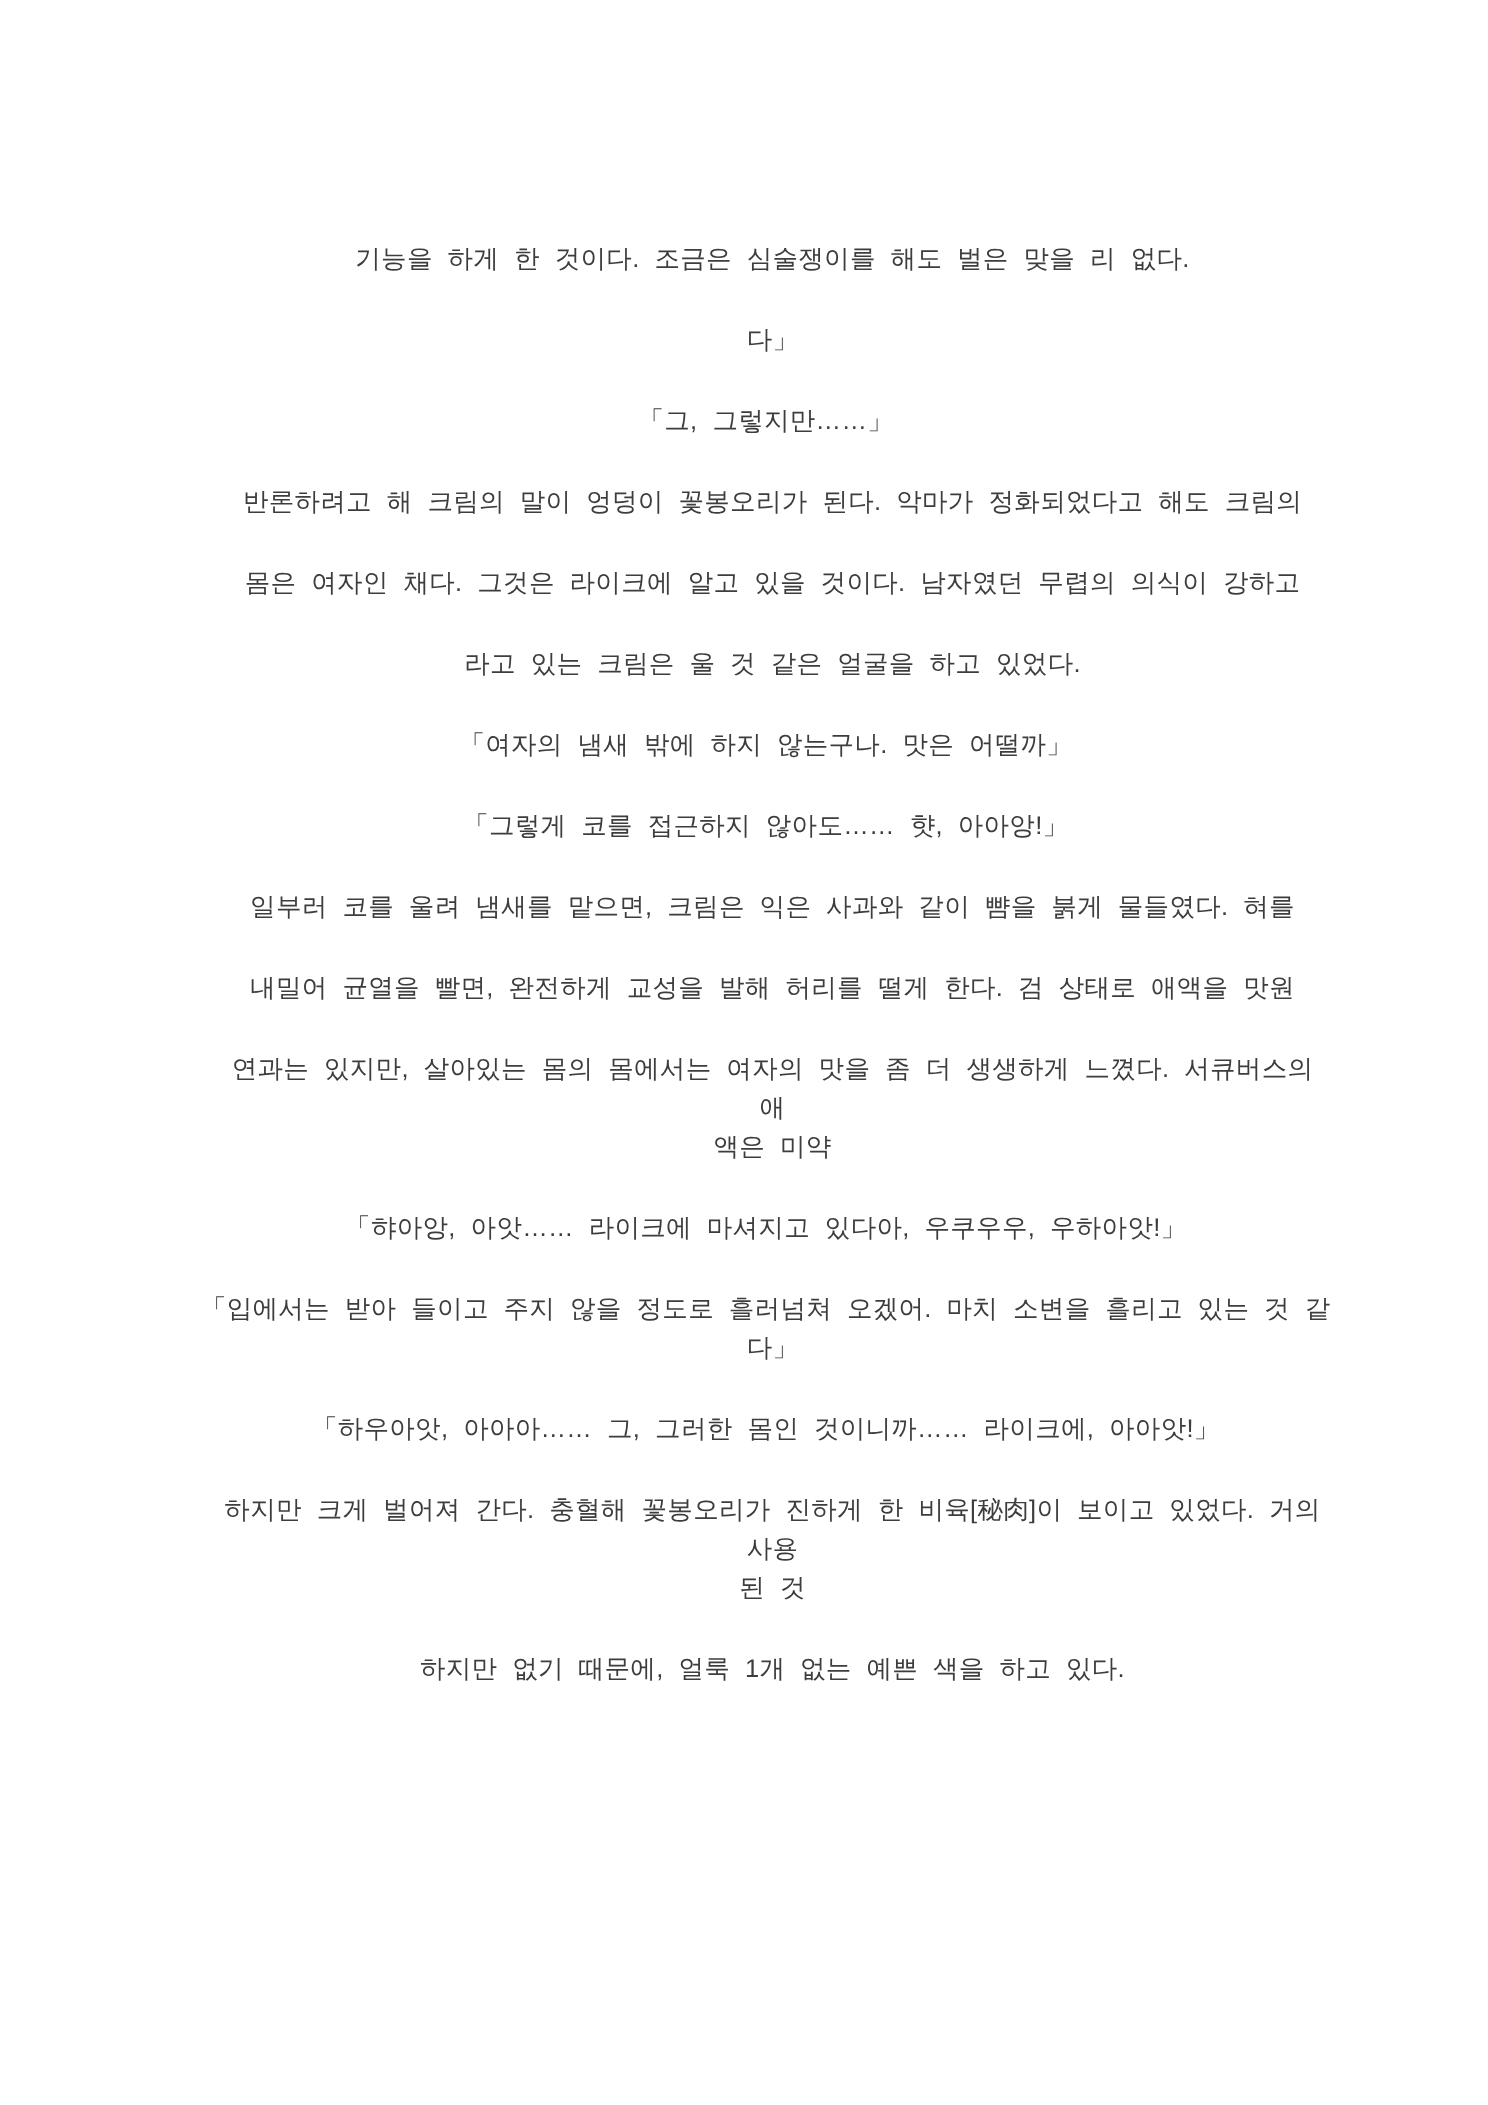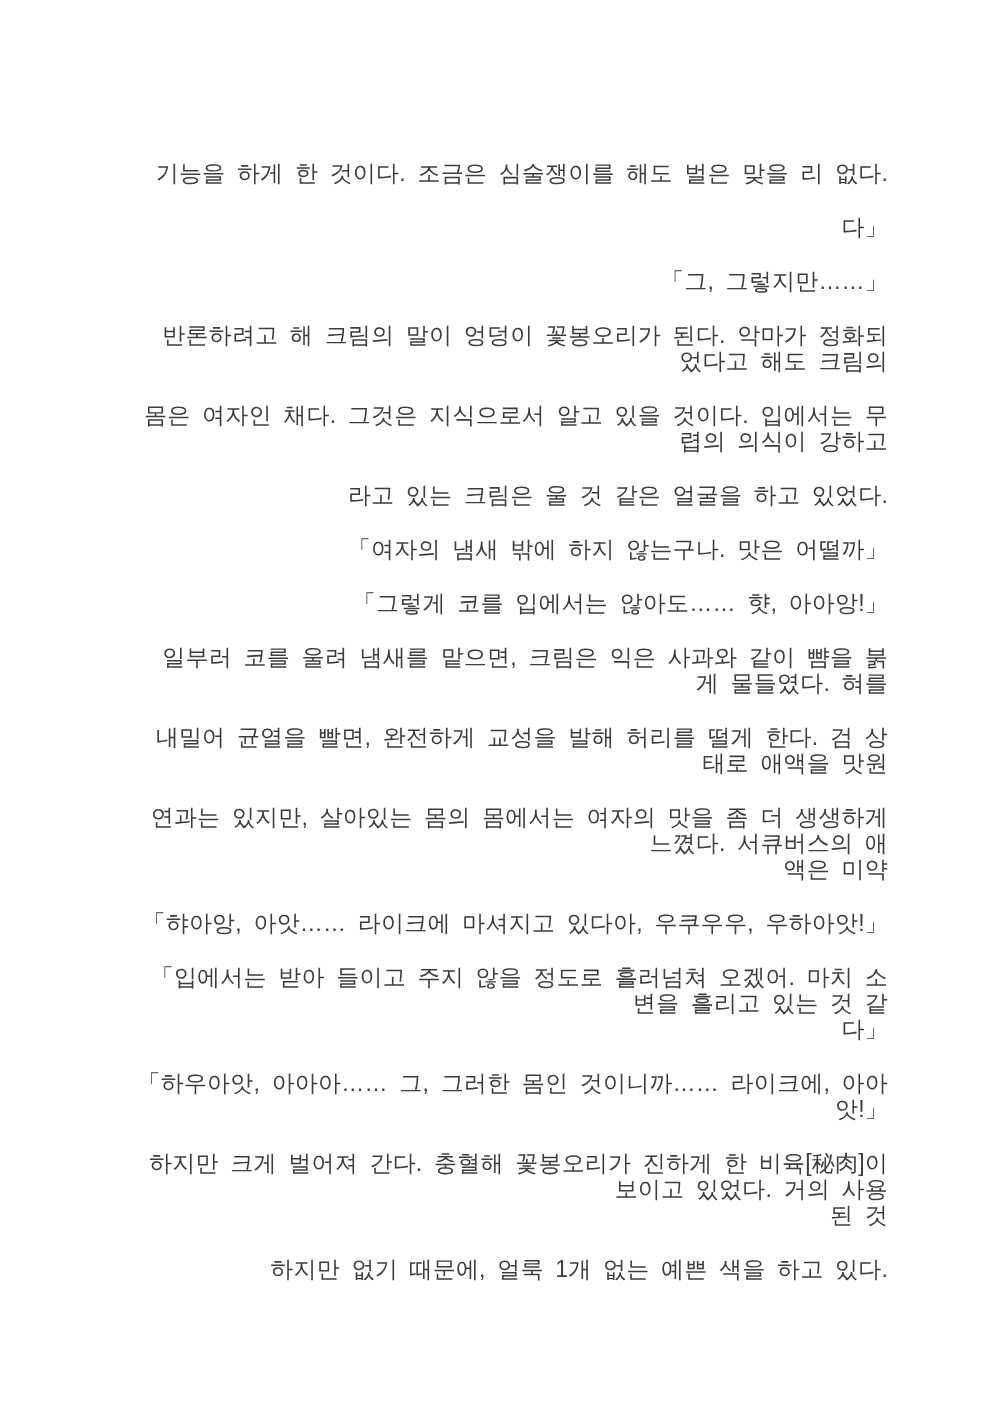--- a/index.html
+++ b/index.html
@@ -13,47 +13,47 @@
     position: relative;
     font-family: "Liberation Sans", "DejaVu Sans", sans-serif;
     overflow: hidden;
   }
   .doc {
     position: absolute;
     top: 160px;
     left: 142px;
     width: 746px;
     color: #3d3d3d;
-    font-size: 23px;
+    font-size: 17px;
     line-height: 26px;
-    text-align: right;
+    text-align: center;
   }
   .doc p {
     margin: 0 0 28px 0;
     padding: 0;
     white-space: pre-line;       
     word-spacing: 5px;           
     letter-spacing: 0.2px;
   }
   .doc p.quote {
     text-indent: -9px;           
   }
 </style>
 </head>
 <body>
 
 <div class="doc">
   <p>기능을 하게 한 것이다. 조금은 심술쟁이를 해도 벌은 맞을 리 없다.</p>
   <p>다」</p>
   <p class="quote">「그, 그렇지만……」</p>
   <p>반론하려고 해 크림의 말이 엉덩이 꽃봉오리가 된다. 악마가 정화되었다고 해도 크림의</p>
-  <p>몸은 여자인 채다. 그것은 지식으로서 알고 있을 것이다. 입에서는 무렵의 의식이 강하고</p>
+  <p>몸은 여자인 채다. 그것은 라이크에 알고 있을 것이다. 남자였던 무렵의 의식이 강하고</p>
   <p>라고 있는 크림은 울 것 같은 얼굴을 하고 있었다.</p>
   <p class="quote">「여자의 냄새 밖에 하지 않는구나. 맛은 어떨까」</p>
-  <p class="quote">「그렇게 코를 입에서는 않아도…… 햣, 아아앙!」</p>
+  <p class="quote">「그렇게 코를 접근하지 않아도…… 햣, 아아앙!」</p>
   <p>일부러 코를 울려 냄새를 맡으면, 크림은 익은 사과와 같이 뺨을 붉게 물들였다. 혀를</p>
   <p>내밀어 균열을 빨면, 완전하게 교성을 발해 허리를 떨게 한다. 검 상태로 애액을 맛원</p>
   <p>연과는 있지만, 살아있는 몸의 몸에서는 여자의 맛을 좀 더 생생하게 느꼈다. 서큐버스의 애
 액은 미약</p>
   <p class="quote">「햐아앙, 아앗…… 라이크에 마셔지고 있다아, 우쿠우우, 우하아앗!」</p>
   <p class="quote">「입에서는 받아 들이고 주지 않을 정도로 흘러넘쳐 오겠어. 마치 소변을 흘리고 있는 것 같
 다」</p>
   <p class="quote">「하우아앗, 아아아…… 그, 그러한 몸인 것이니까…… 라이크에, 아아앗!」</p>
   <p>하지만 크게 벌어져 간다. 충혈해 꽃봉오리가 진하게 한 비육[秘肉]이 보이고 있었다. 거의 사용
 된 것</p>

